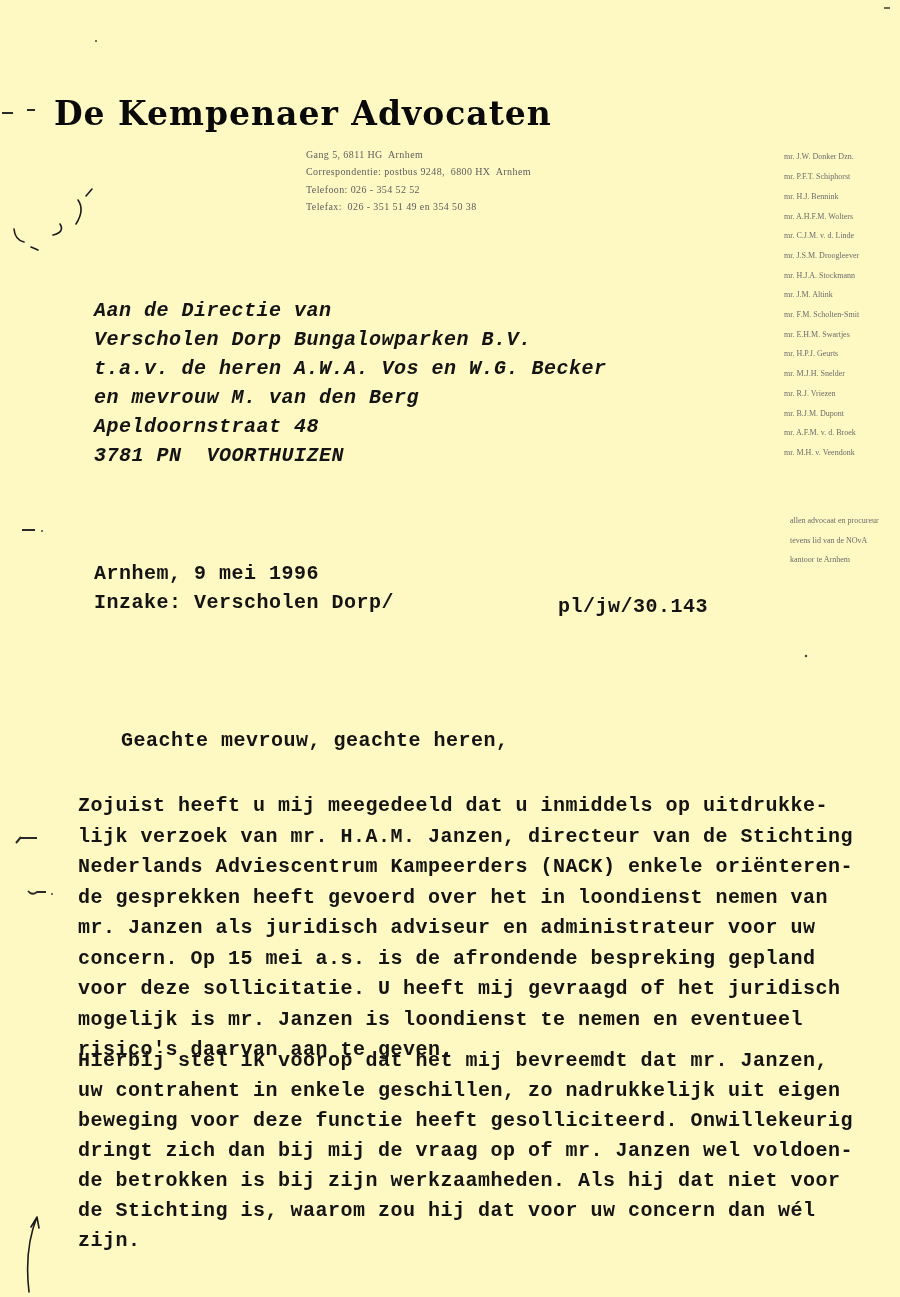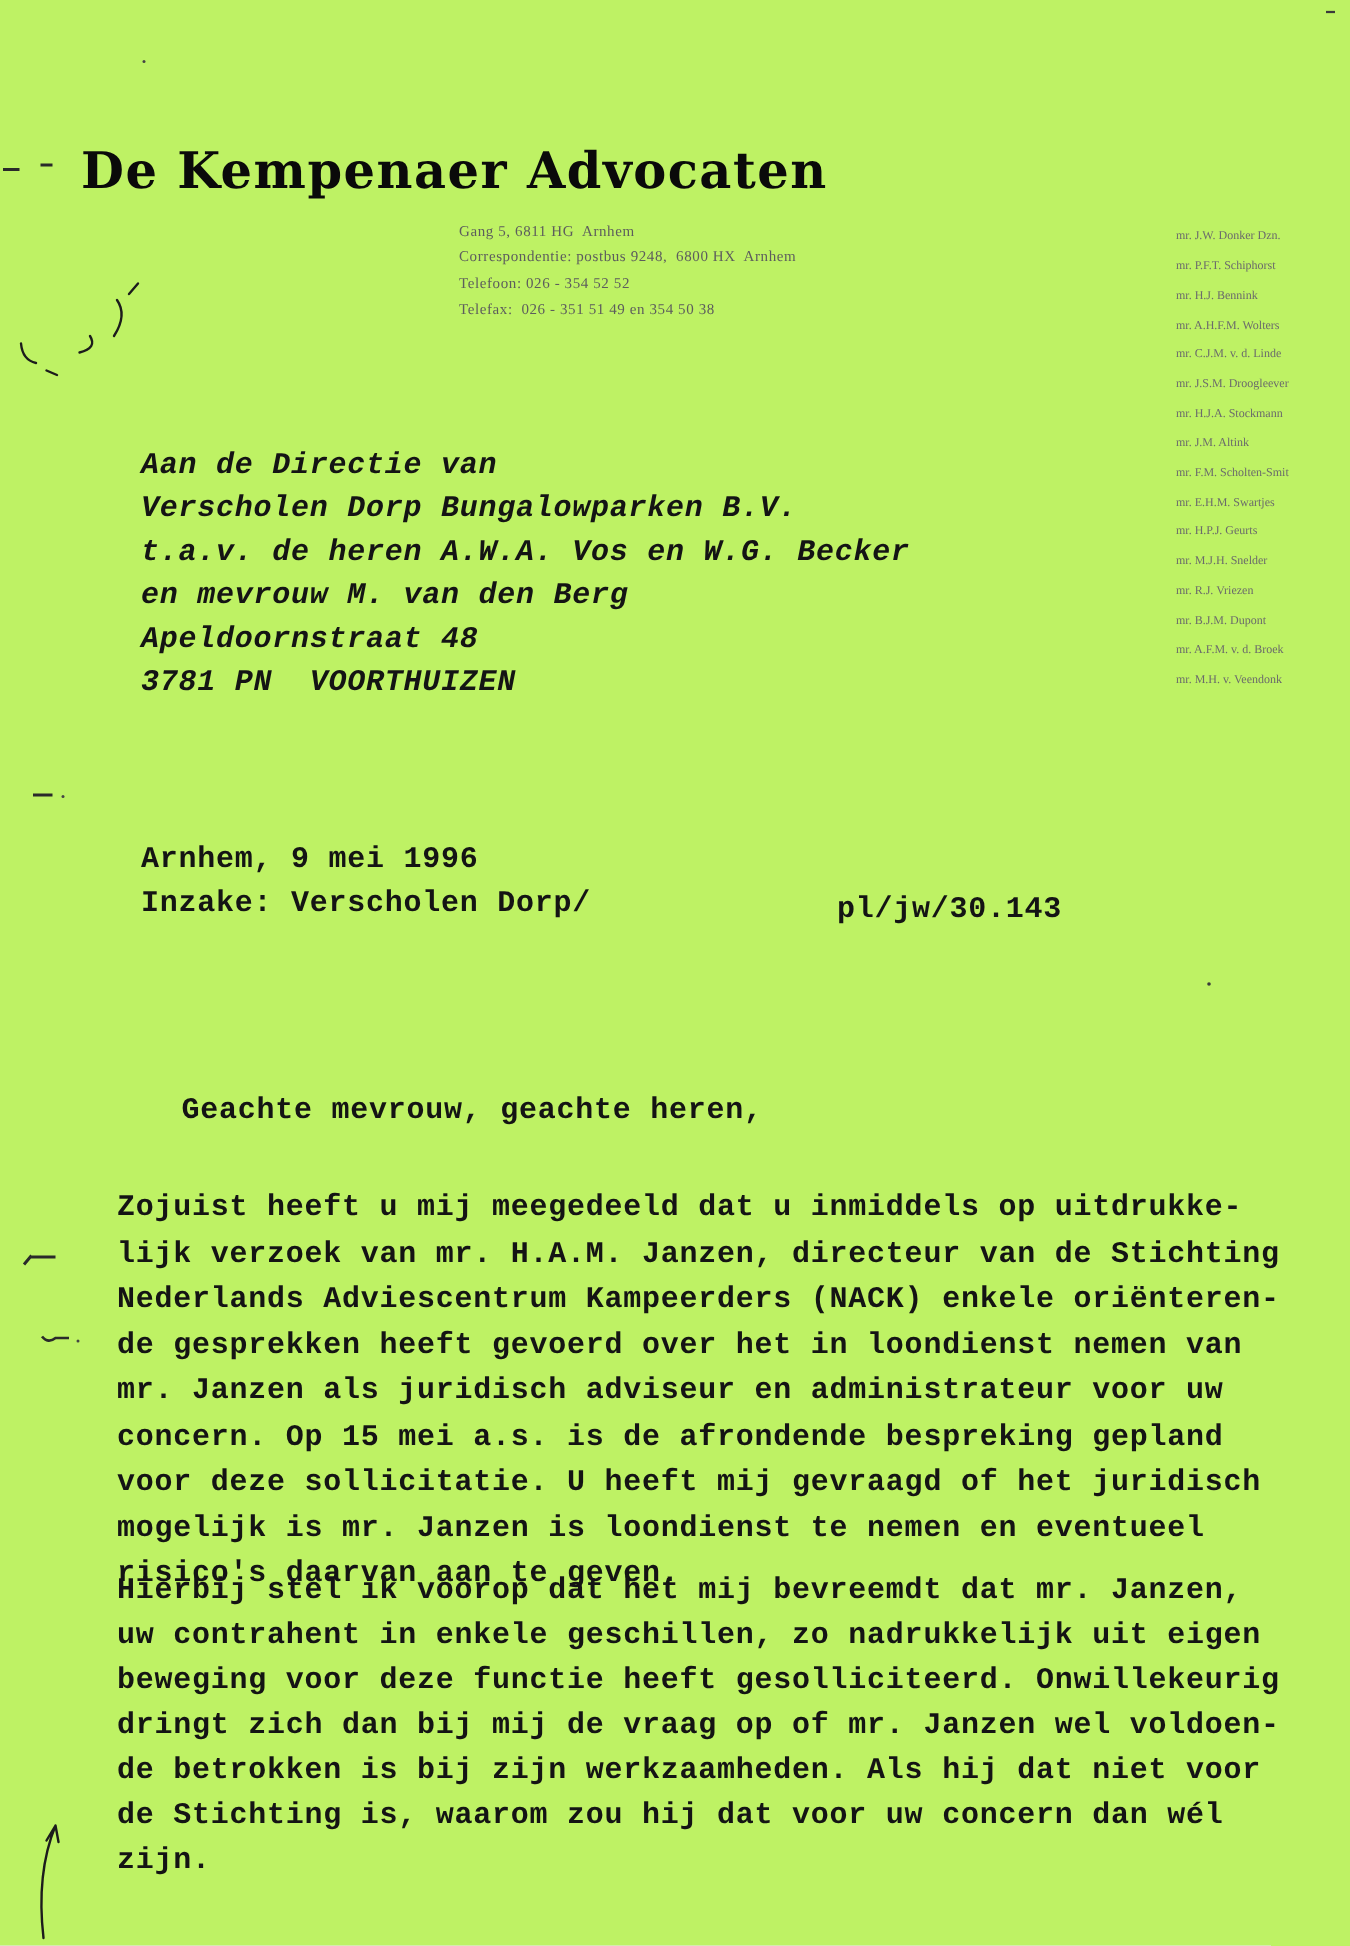--- a/index.html
+++ b/index.html
@@ -1,16 +1,16 @@
 <!DOCTYPE html>
 <html><head>
 <meta charset="utf-8">
 <style>
   html,body{margin:0;padding:0;background:#e8e8e8;}
-  .page{position:relative;width:900px;height:1297px;background:#bef264;overflow:hidden;
+  .page{position:relative;width:900px;height:1297px;background:#fef9c3;overflow:hidden;
         font-family:"Liberation Sans",sans-serif;}
   .title{position:absolute;left:54px;top:94px;
          font-family:"DejaVu Serif",serif;font-weight:bold;font-size:33px;
          letter-spacing:1px;color:#0a0a0a;transform:scaleY(1.02);}
   .contact{position:absolute;left:306px;top:146px;
            font-family:"Liberation Serif",serif;font-size:10px;line-height:17.4px;
            letter-spacing:0.4px;color:#5d5d5d;white-space:pre-wrap;filter:blur(0.4px);}
   .attorneys{position:absolute;left:784px;top:108px;width:114px;
              font-family:"Liberation Serif",serif;font-size:8px;line-height:19.7px;
              color:#6b6b6b;white-space:pre-wrap;filter:blur(0.5px);}
@@ -49,20 +49,23 @@
 mr. H.J.A. Stockmann
 mr. J.M. Altink
 mr. F.M. Scholten-Smit
 mr. E.H.M. Swartjes
 mr. H.P.J. Geurts
 mr. M.J.H. Snelder
 mr. R.J. Vriezen
 mr. B.J.M. Dupont
 mr. A.F.M. v. d. Broek
 mr. M.H. v. Veendonk</div>
+    <div class="attorneys-foot">allen advocaat en procureur
+tevens lid van de NOvA
+kantoor te Arnhem</div>
   </div>
 
   <div class="mono recipient">Aan de Directie van
 Verscholen Dorp Bungalowparken B.V.
 t.a.v. de heren A.W.A. Vos en W.G. Becker
 en mevrouw M. van den Berg
 Apeldoornstraat 48
 3781 PN  VOORTHUIZEN</div>
 
   <div class="mono place-date">Arnhem, 9 mei 1996</div>

